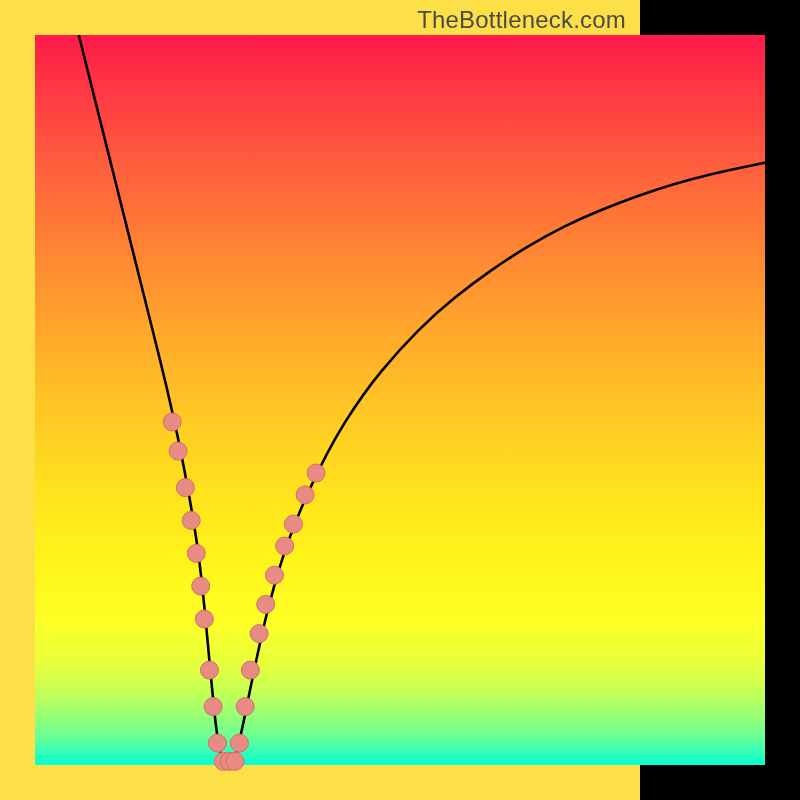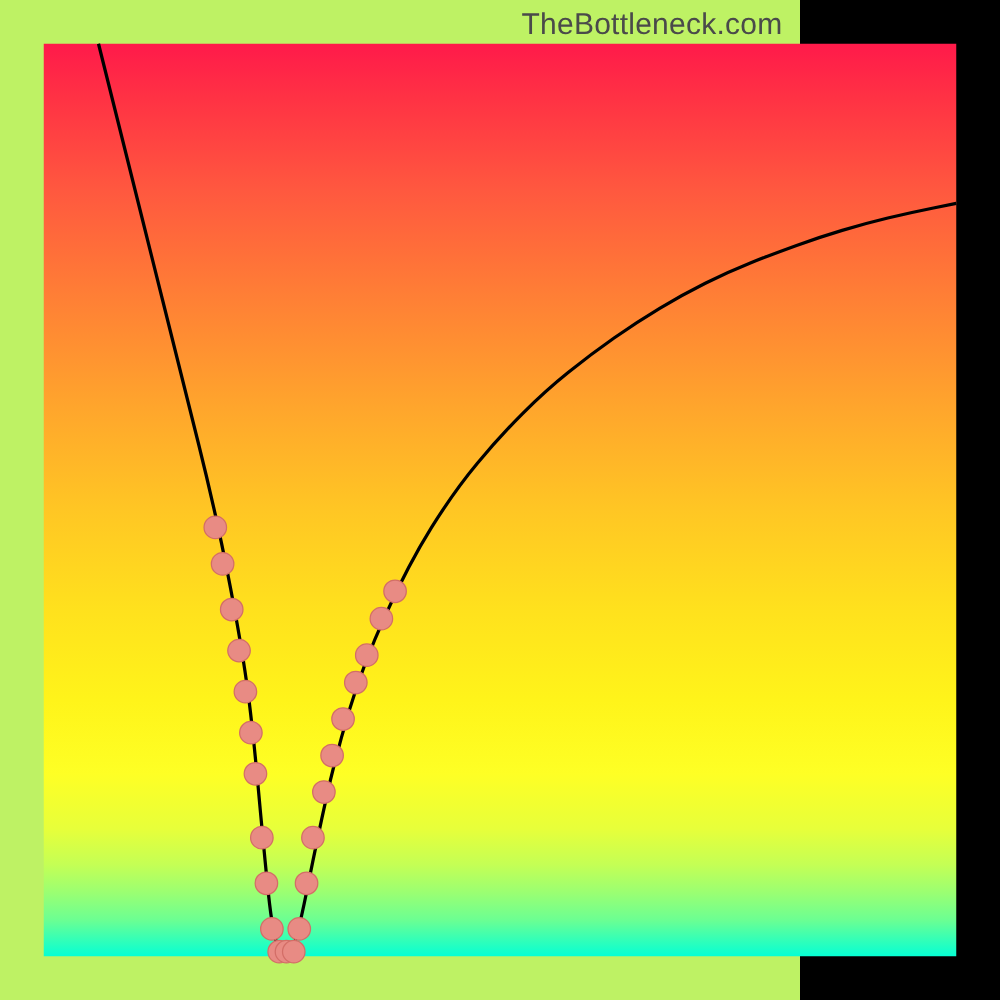--- a/index.html
+++ b/index.html
@@ -10,21 +10,21 @@
     overflow: hidden;
     background: #000;
     font-family: Arial, Helvetica, sans-serif;
   }
   .frame {
     position: absolute;
     left: 0;
     top: 0;
     width: 640px;
     height: 800px;
-    background: #bef264;
+    background: #fde047;
   }
   .plot-area {
     position: absolute;
     left: 35px;
     top: 35px;
     width: 730px;
     height: 730px;
     background: linear-gradient(to bottom,
       #ff1a4a 0%,
       #ff3244 6%,

